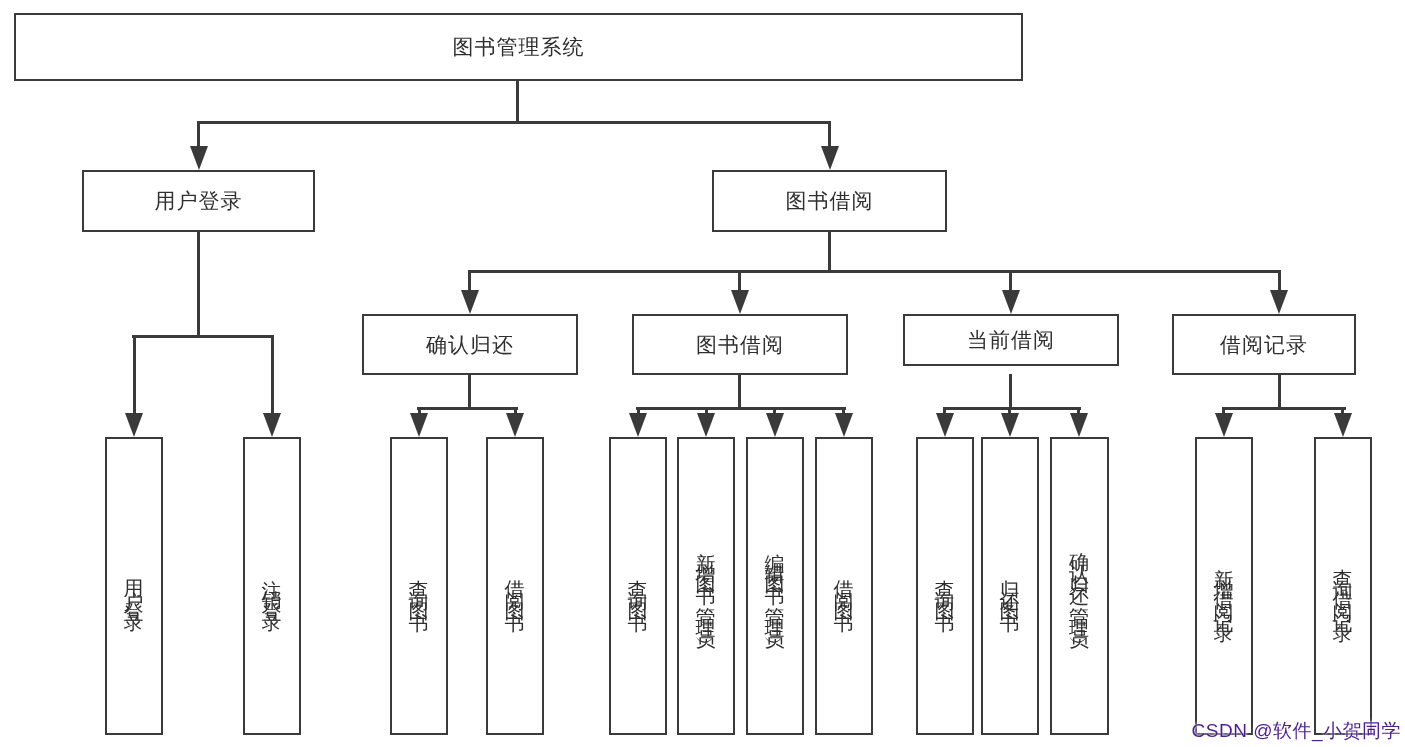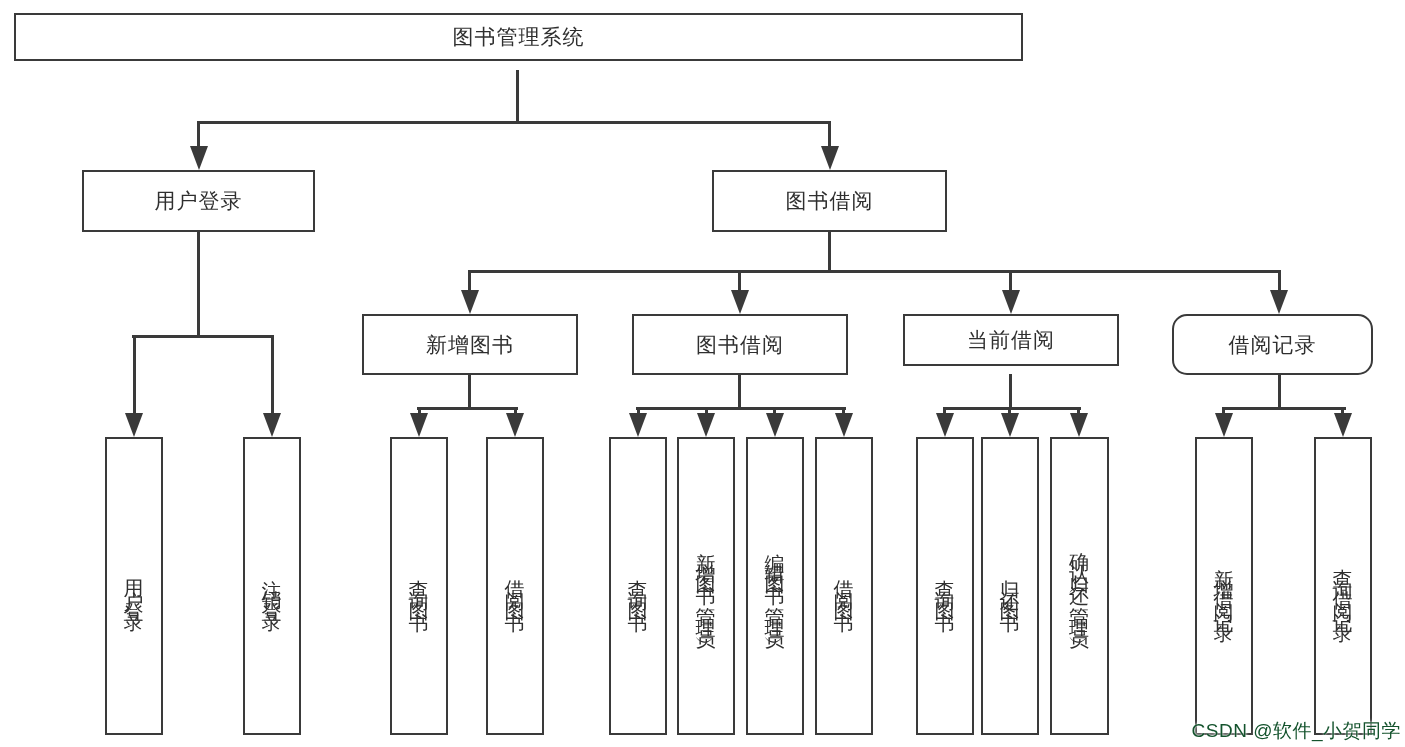--- a/index.html
+++ b/index.html
@@ -34,21 +34,21 @@
     position:absolute;width:0;height:0;
     border-left:9px solid transparent;
     border-right:9px solid transparent;
     border-top:24px solid #3a3a3a;
     z-index:1;
   }
   .watermark{
     position:absolute;
     right:4px;bottom:3px;
     font-size:19px;
-    color:#14532d;
+    color:#4c1d95;
     text-shadow:0 0 2px #ffffff,0 0 4px #ffffff;
     z-index:5;
     letter-spacing:0.5px;
   }
 </style>
 </head>
 <body>
 
 <div id="stage">
 
@@ -104,41 +104,41 @@
   <div class="ar" style="left:1001px;top:413px;"></div>
   <div class="ar" style="left:1070px;top:413px;"></div>
 
   <div class="ln" style="left:1278px;top:374px;width:3px;height:36px;"></div>
   <div class="ln" style="left:1222px;top:407px;width:124px;height:3px;"></div>
   <div class="ln" style="left:1222px;top:407px;width:3px;height:10px;"></div>
   <div class="ln" style="left:1341px;top:407px;width:3px;height:10px;"></div>
   <div class="ar" style="left:1215px;top:413px;"></div>
   <div class="ar" style="left:1334px;top:413px;"></div>
 
-  <div class="box" style="left:14px;top:13px;width:1009px;height:48px;">
+  <div class="box" style="left:14px;top:13px;width:1009px;height:68px;">
     <span>图书管理系统</span>
   </div>
 
   <div class="box" style="left:82px;top:170px;width:233px;height:62px;">
     <span>用户登录</span>
   </div>
   <div class="box" style="left:712px;top:170px;width:235px;height:62px;">
     <span>图书借阅</span>
   </div>
 
   <div class="box" style="left:362px;top:314px;width:216px;height:61px;">
-    <span>新增图书</span>
+    <span>确认归还</span>
   </div>
   <div class="box" style="left:632px;top:314px;width:216px;height:61px;">
     <span>图书借阅</span>
   </div>
   <div class="box" style="left:903px;top:314px;width:216px;height:52px;">
     <span>当前借阅</span>
   </div>
-  <div class="box" style="left:1172px;top:314px;width:201px;height:61px;border-radius:15px;">
+  <div class="box" style="left:1172px;top:314px;width:184px;height:61px;">
     <span>借阅记录</span>
   </div>
 
   <div class="box" style="left:105px;top:437px;width:58px;height:298px;">
     <span class="vtext">用户登录</span>
   </div>
   <div class="box" style="left:243px;top:437px;width:58px;height:298px;">
     <span class="vtext">注销登录</span>
   </div>
 

